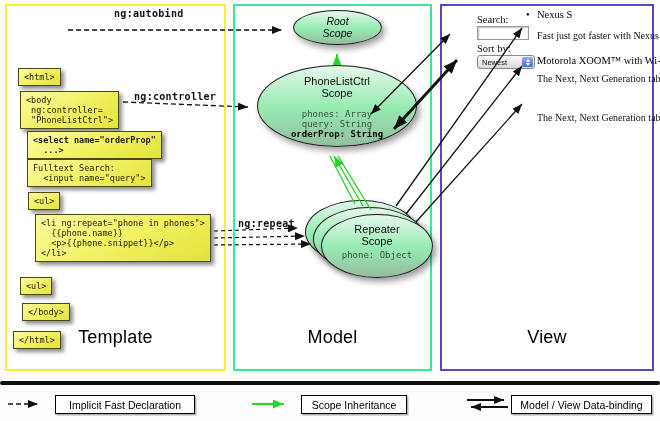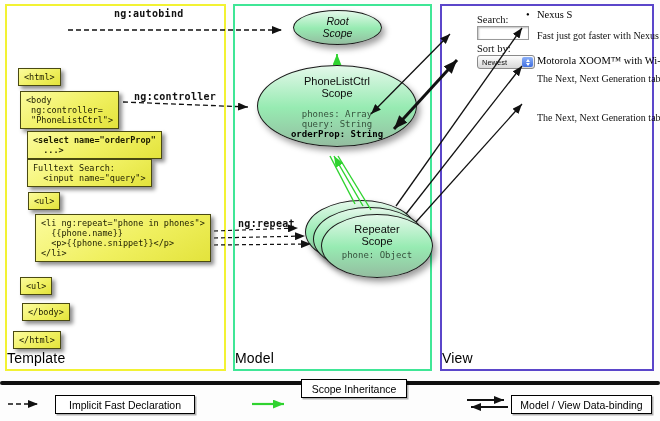--- a/index.html
+++ b/index.html
@@ -4,22 +4,22 @@
 <style>
   html,body{margin:0;padding:0;background:#fff;}
   .stage{position:relative;width:660px;height:421px;background:#fdfdfd;overflow:hidden;
          font-family:"Liberation Sans",sans-serif;color:#111;}
 
   
   .col{position:absolute;box-sizing:border-box;background:#fff;top:4px;height:367px;}
   .col-template{left:5px;width:221px;border:2px solid #f2f233;}
   .col-model{left:233px;width:199px;border:2px solid #3fe696;}
   .col-view{left:440px;width:214px;border:2px solid #5b46ca;}
-  .col-label{position:absolute;bottom:3px;left:0;right:0;text-align:left;
-             font-size:14px;color:#000;letter-spacing:.2px;}
+  .col-label{position:absolute;bottom:21px;left:0;right:0;text-align:center;
+             font-size:18px;color:#000;letter-spacing:.2px;}
 
   
   .ybox{position:absolute;box-sizing:border-box;white-space:pre;
         font-family:"DejaVu Sans Mono",monospace;font-size:8.5px;line-height:10px;color:#1c1c00;
         background:linear-gradient(150deg,#fbfb9d 0%,#f0f060 55%,#e3e33c 100%);
         border:1px solid #4a4a12;box-shadow:2.5px 3px 4px rgba(0,0,0,.45);
         padding:3px 5px;z-index:5;}
   .ybox.bold{font-weight:700;}
 
   
@@ -135,21 +135,21 @@
   <div class="v-title" style="left:526px;top:9px;"><span class="v-bullet">•</span><span>Nexus S</span></div>
   <div class="v-desc" style="left:537px;top:30px;">Fast just got faster with Nexus S.</div>
 
   <div class="v-title" style="left:526px;top:55px;"><span class="v-bullet">•</span><span>Motorola XOOM™ with Wi-Fi</span></div>
   <div class="v-desc" style="left:537px;top:73px;">The Next, Next Generation tablet.</div>
 
   <div class="v-desc" style="left:537px;top:112px;">The Next, Next Generation tablet.</div>
 
   <div class="sep"></div>
   <div class="lg-box" style="left:55px;top:395px;width:140px;">Implicit Fast Declaration</div>
-  <div class="lg-box" style="left:301px;top:379px;width:106px;">Scope Inheritance</div>
+  <div class="lg-box" style="left:301px;top:395px;width:106px;">Scope Inheritance</div>
   <div class="lg-box" style="left:511px;top:395px;width:141px;">Model / View Data-binding</div>
 
   <div class="overlay">
   <svg width="660" height="421" xmlns="http://www.w3.org/2000/svg">
     <defs>
       <marker id="ah" viewBox="0 0 10 8" refX="10" refY="4" markerWidth="10" markerHeight="8" markerUnits="userSpaceOnUse" orient="auto-start-reverse">
         <path d="M0,0 L10,4 L0,8 z" fill="#111"></path>
       </marker>
       <marker id="ahb" viewBox="0 0 10 8" refX="10" refY="4" markerWidth="14" markerHeight="11" markerUnits="userSpaceOnUse" orient="auto-start-reverse">
         <path d="M0,0 L10,4 L0,8 z" fill="#111"></path>

